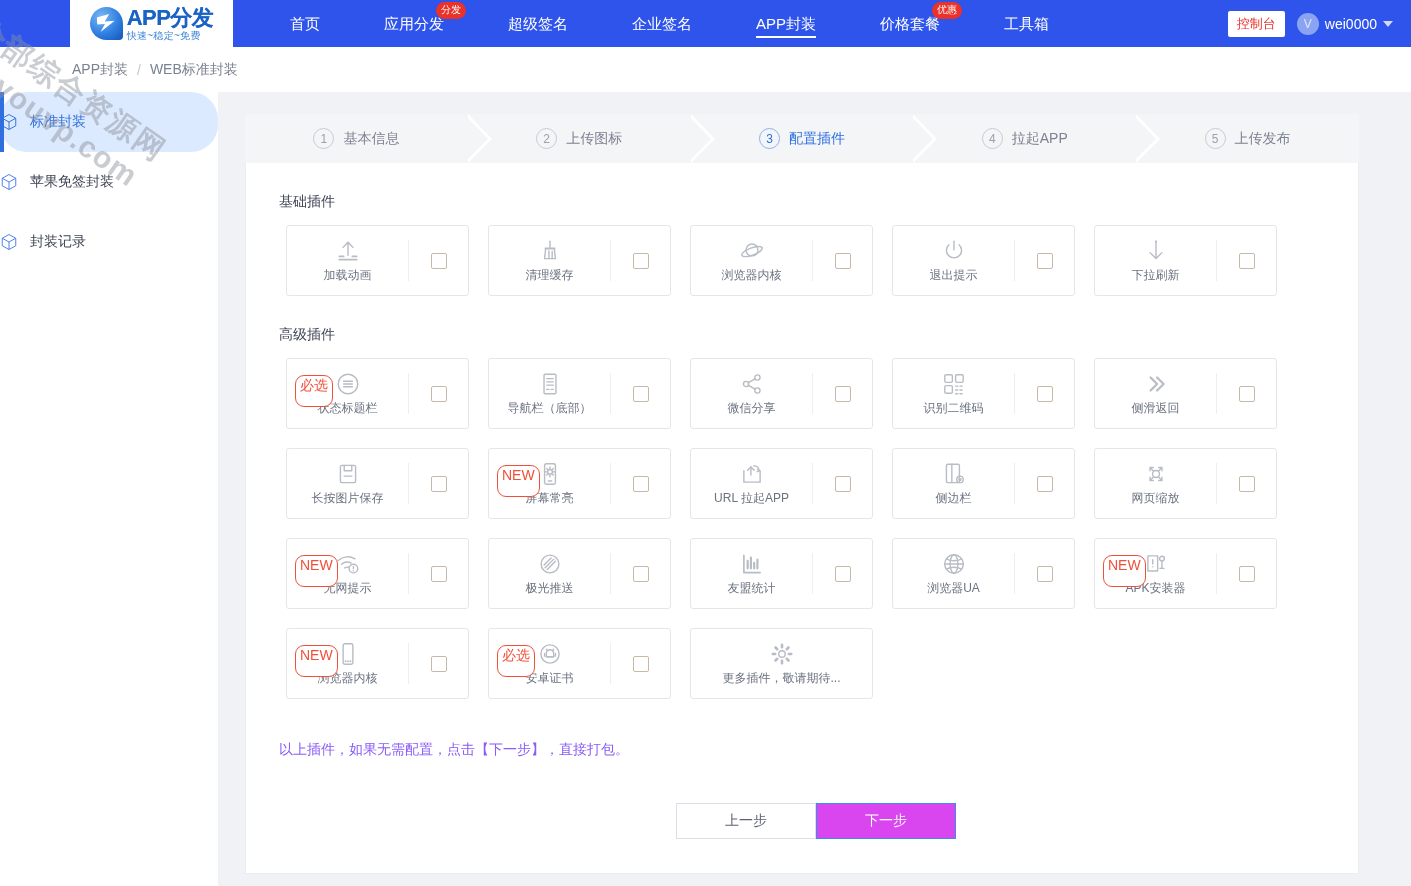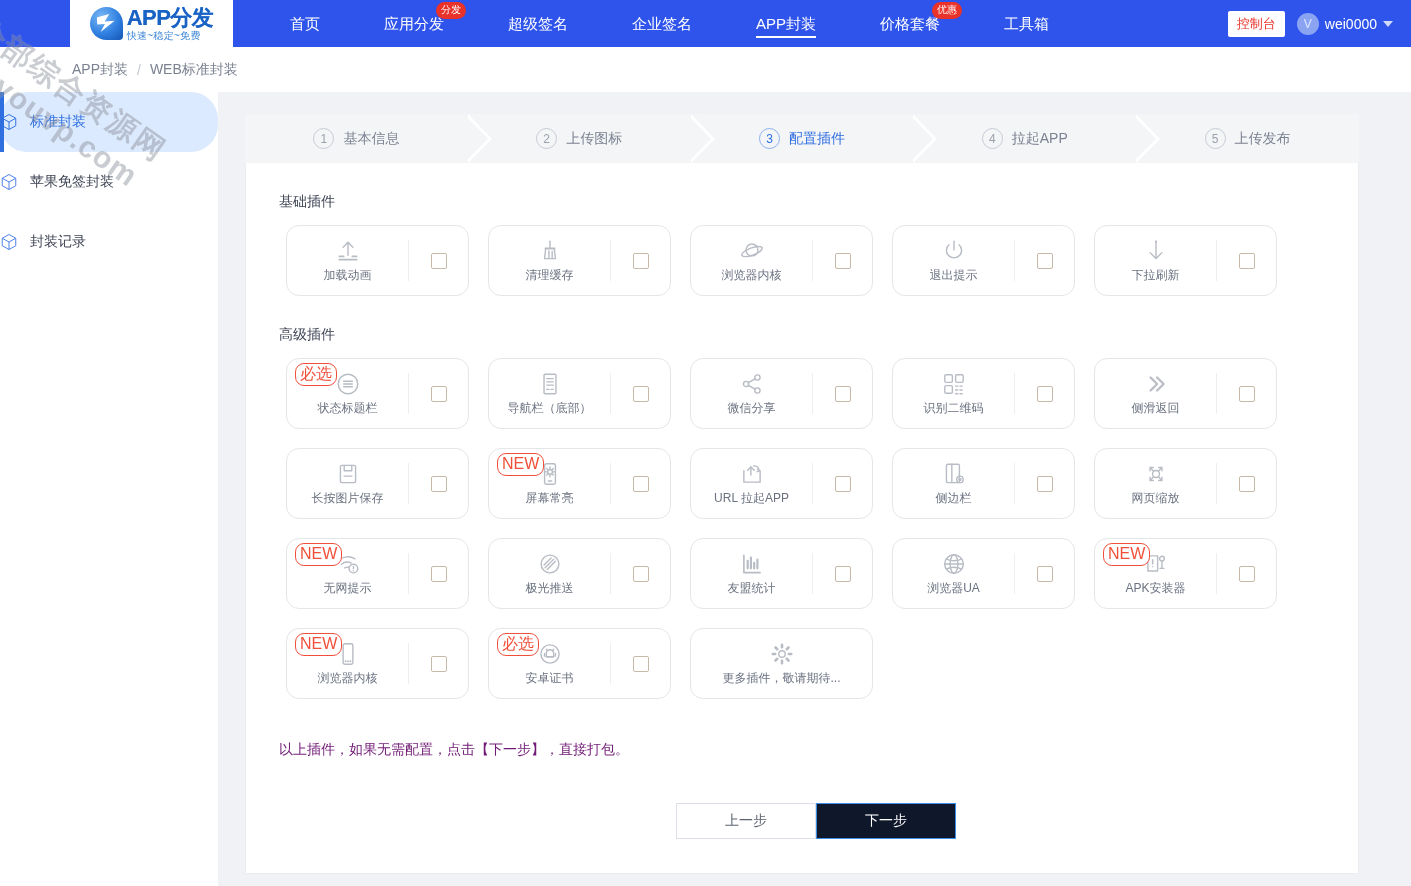--- a/index.html
+++ b/index.html
@@ -264,21 +264,21 @@
   .plugin-grid {
     display: flex;
     flex-wrap: wrap;
     gap: 19px 19px;
     padding: 0 0 0 40px;
   }
   .plugin {
     width: 183px;
     height: 71px;
     border: 1px solid #e4e6ea;
-    border-radius: 13px;
+    border-radius: 3px;
     display: flex;
     align-items: center;
     position: relative;
     background: #fff;
     cursor: pointer;
   }
   .plugin-main {
     flex: 1;
     display: flex;
     flex-direction: column;
@@ -299,51 +299,51 @@
     flex: none;
   }
   .checkbox {
     width: 16px; height: 16px;
     border: 1px solid #c6b9a8;
     background: #fff;
     border-radius: 2px;
   }
   .tag {
     position: absolute;
-    left: 8px; top: 4px;
+    left: 8px; top: 16px;
     border: 1px solid #f0503a;
     color: #f0503a;
     border-radius: 9px;
-    font-size: 16px;
+    font-size: 14px;
     line-height: 1;
-    padding: 2px 4px 3px;
+    padding: 2px 4px 14px;
     background: #fff;
     z-index: 4;
   }
   .plugin.nocheck .plugin-main { padding-right: 0; }
 
   .hint {
-    color: #701a75;
+    color: #8b5cf6;
     font-size: 14px;
     margin: 42px 0 0 33px;
   }
   .btn-row {
     display: flex;
     justify-content: center;
     gap: 0;
     margin-top: 44px;
   }
   .btn {
     width: 140px; height: 36px;
     font-size: 14px;
     display: flex; align-items: center; justify-content: center;
     cursor: pointer;
   }
   .btn-prev { background: #fff; border: 1px solid #dcdfe6; color: #5d6370; margin-left: 28px; }
-  .btn-next { background: #0f172a; color: #fff; border: 1px solid #3a8ee6; }
+  .btn-next { background: #d946ef; color: #fff; border: 1px solid #3a8ee6; }
 </style>
 </head>
 <body>
 
 <div class="watermark">
   <div class="wm-line wm-a">全部综合资源网</div>
   <div class="wm-line wm-b">douyouvp.com</div>
 </div>
 
 <div class="topnav">

